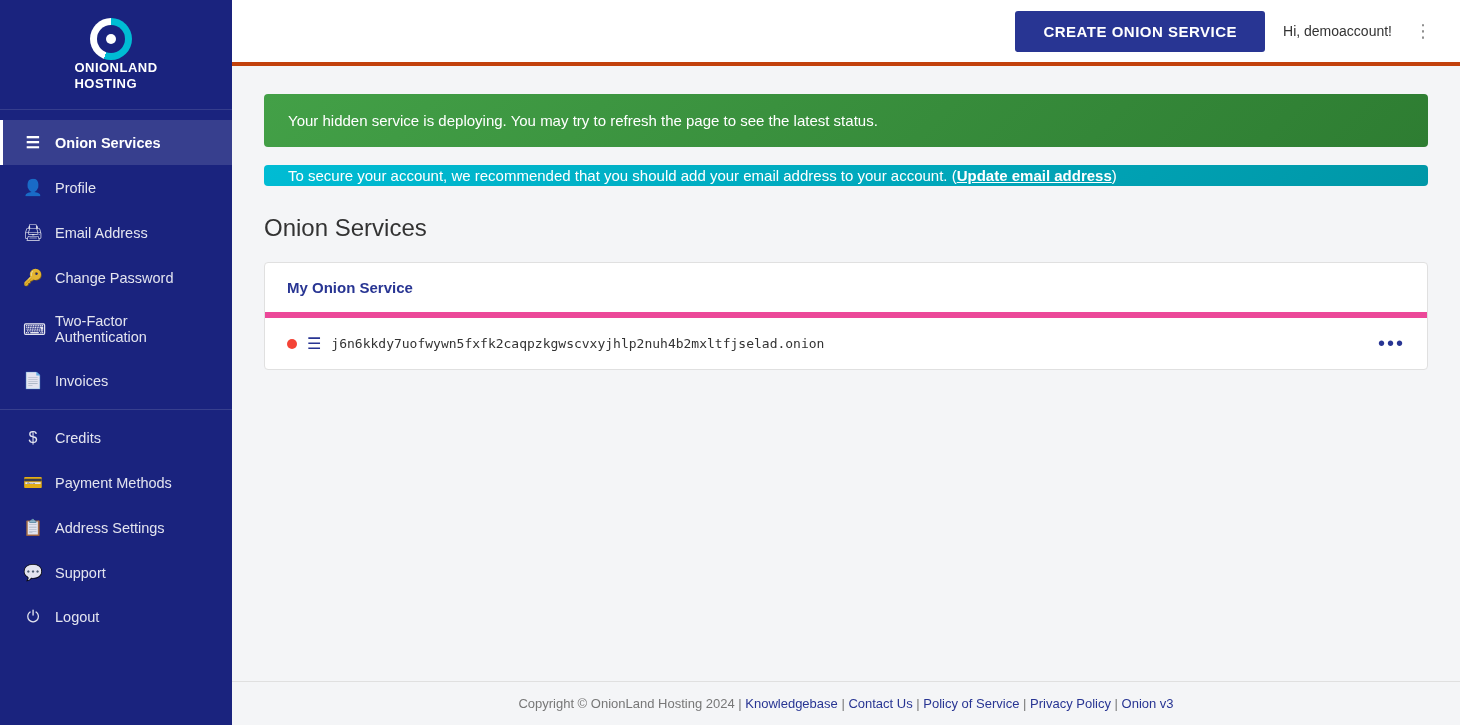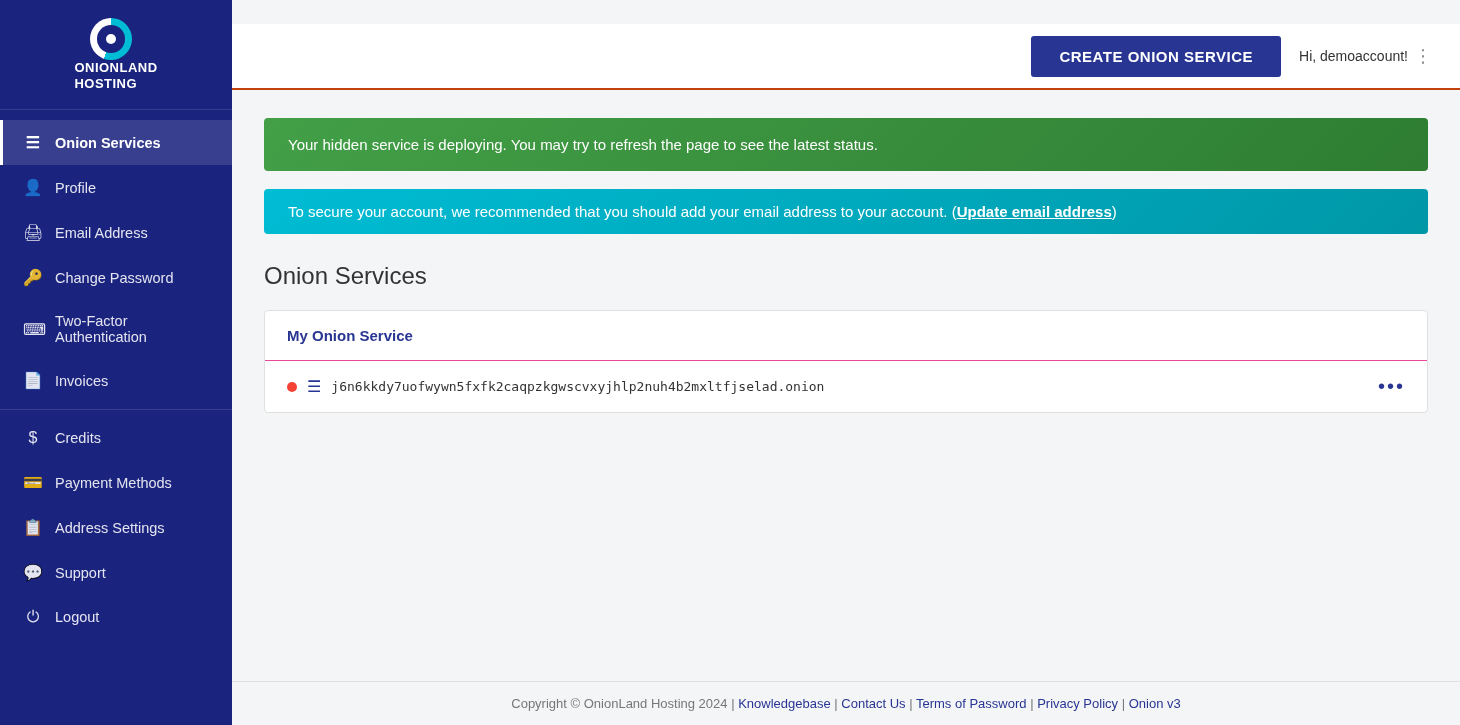--- a/index.html
+++ b/index.html
@@ -62,75 +62,74 @@
 
     
     .main { flex: 1; display: flex; flex-direction: column; overflow: hidden; }
 
     
     .topbar {
       background: #fff;
       height: 66px;
       display: flex; align-items: center;
       padding: 0 28px;
-      border-bottom: 2px solid #c2410c;
+      border-bottom: 4px solid #c2410c;
       justify-content: flex-end;
       gap: 18px;
-      margin-top: 24px;
     }
     .create-btn {
       background: #283593;
       color: #fff;
       border: none;
       padding: 12px 28px;
       font-size: 15px;
       font-weight: 700;
       letter-spacing: 0.5px;
       cursor: pointer;
       border-radius: 3px;
     }
     .topbar-user {
       font-size: 14px;
       color: #333;
-      display: flex; align-items: center; gap: 6px;
+      display: flex; align-items: center; gap: 22px;
     }
     .topbar-dots { font-size: 18px; color: #888; cursor: pointer; }
 
     
     .content { flex: 1; overflow-y: auto; padding: 28px 32px 28px 32px; }
 
     .alert-green {
       background: linear-gradient(135deg, #43a047, #2e7d32);
       color: #fff;
       padding: 18px 24px;
       border-radius: 4px;
       font-size: 15px;
       margin-bottom: 18px;
     }
     .alert-teal {
       background: linear-gradient(135deg, #00bcd4, #0097a7);
       color: #fff;
-      padding: 14px 24px;
+      padding: 2px 24px;
       border-radius: 4px;
       font-size: 15px;
       margin-bottom: 28px;
     }
     .alert-teal a { color: #fff; font-weight: 700; text-decoration: underline; cursor: pointer; }
 
     .section-title { font-size: 24px; color: #333; font-weight: 400; margin-bottom: 20px; }
 
     .card {
       background: #fff;
       border-radius: 4px;
       border: 1px solid #e0e0e0;
       overflow: hidden;
     }
     .card-header {
       padding: 16px 22px;
-      border-bottom: 1px solid #ec4899;
+      border-bottom: 6px solid #ec4899;
       font-size: 15px;
       font-weight: 700;
       color: #283593;
     }
     .service-row {
       display: flex; align-items: center;
       padding: 14px 22px;
       border-bottom: 1px solid #f0f0f0;
       justify-content: space-between;
     }
@@ -246,14 +245,14 @@
         <span class="status-dot"></span>
         <span class="service-icon">☰</span>
         <span class="service-url">j6n6kkdy7uofwywn5fxfk2caqpzkgwscvxyjhlp2nuh4b2mxltfjselad.onion</span>
       </div>
       <span class="service-dots">•••</span>
     </div>
         </div>
     </div>
   </div>
 
-  <div class="footer" id="footer-area"><span>Copyright © OnionLand Hosting 2024 |</span> <a href="#">Knowledgebase</a> | <a href="#">Contact Us</a> | <a href="#">Terms of Password</a> | <a href="#">Privacy Policy</a> | <a href="#">Onion v3</a></div>
+  <div class="footer" id="footer-area"><span>Copyright © OnionLand Hosting 2024 |</span> <a href="#">Knowledgebase</a> | <a href="#">Contact Us</a> | <a href="#">Policy of Service</a> | <a href="#">Privacy Policy</a> | <a href="#">Onion v3</a></div>
 </div>
 
 </body></html>

